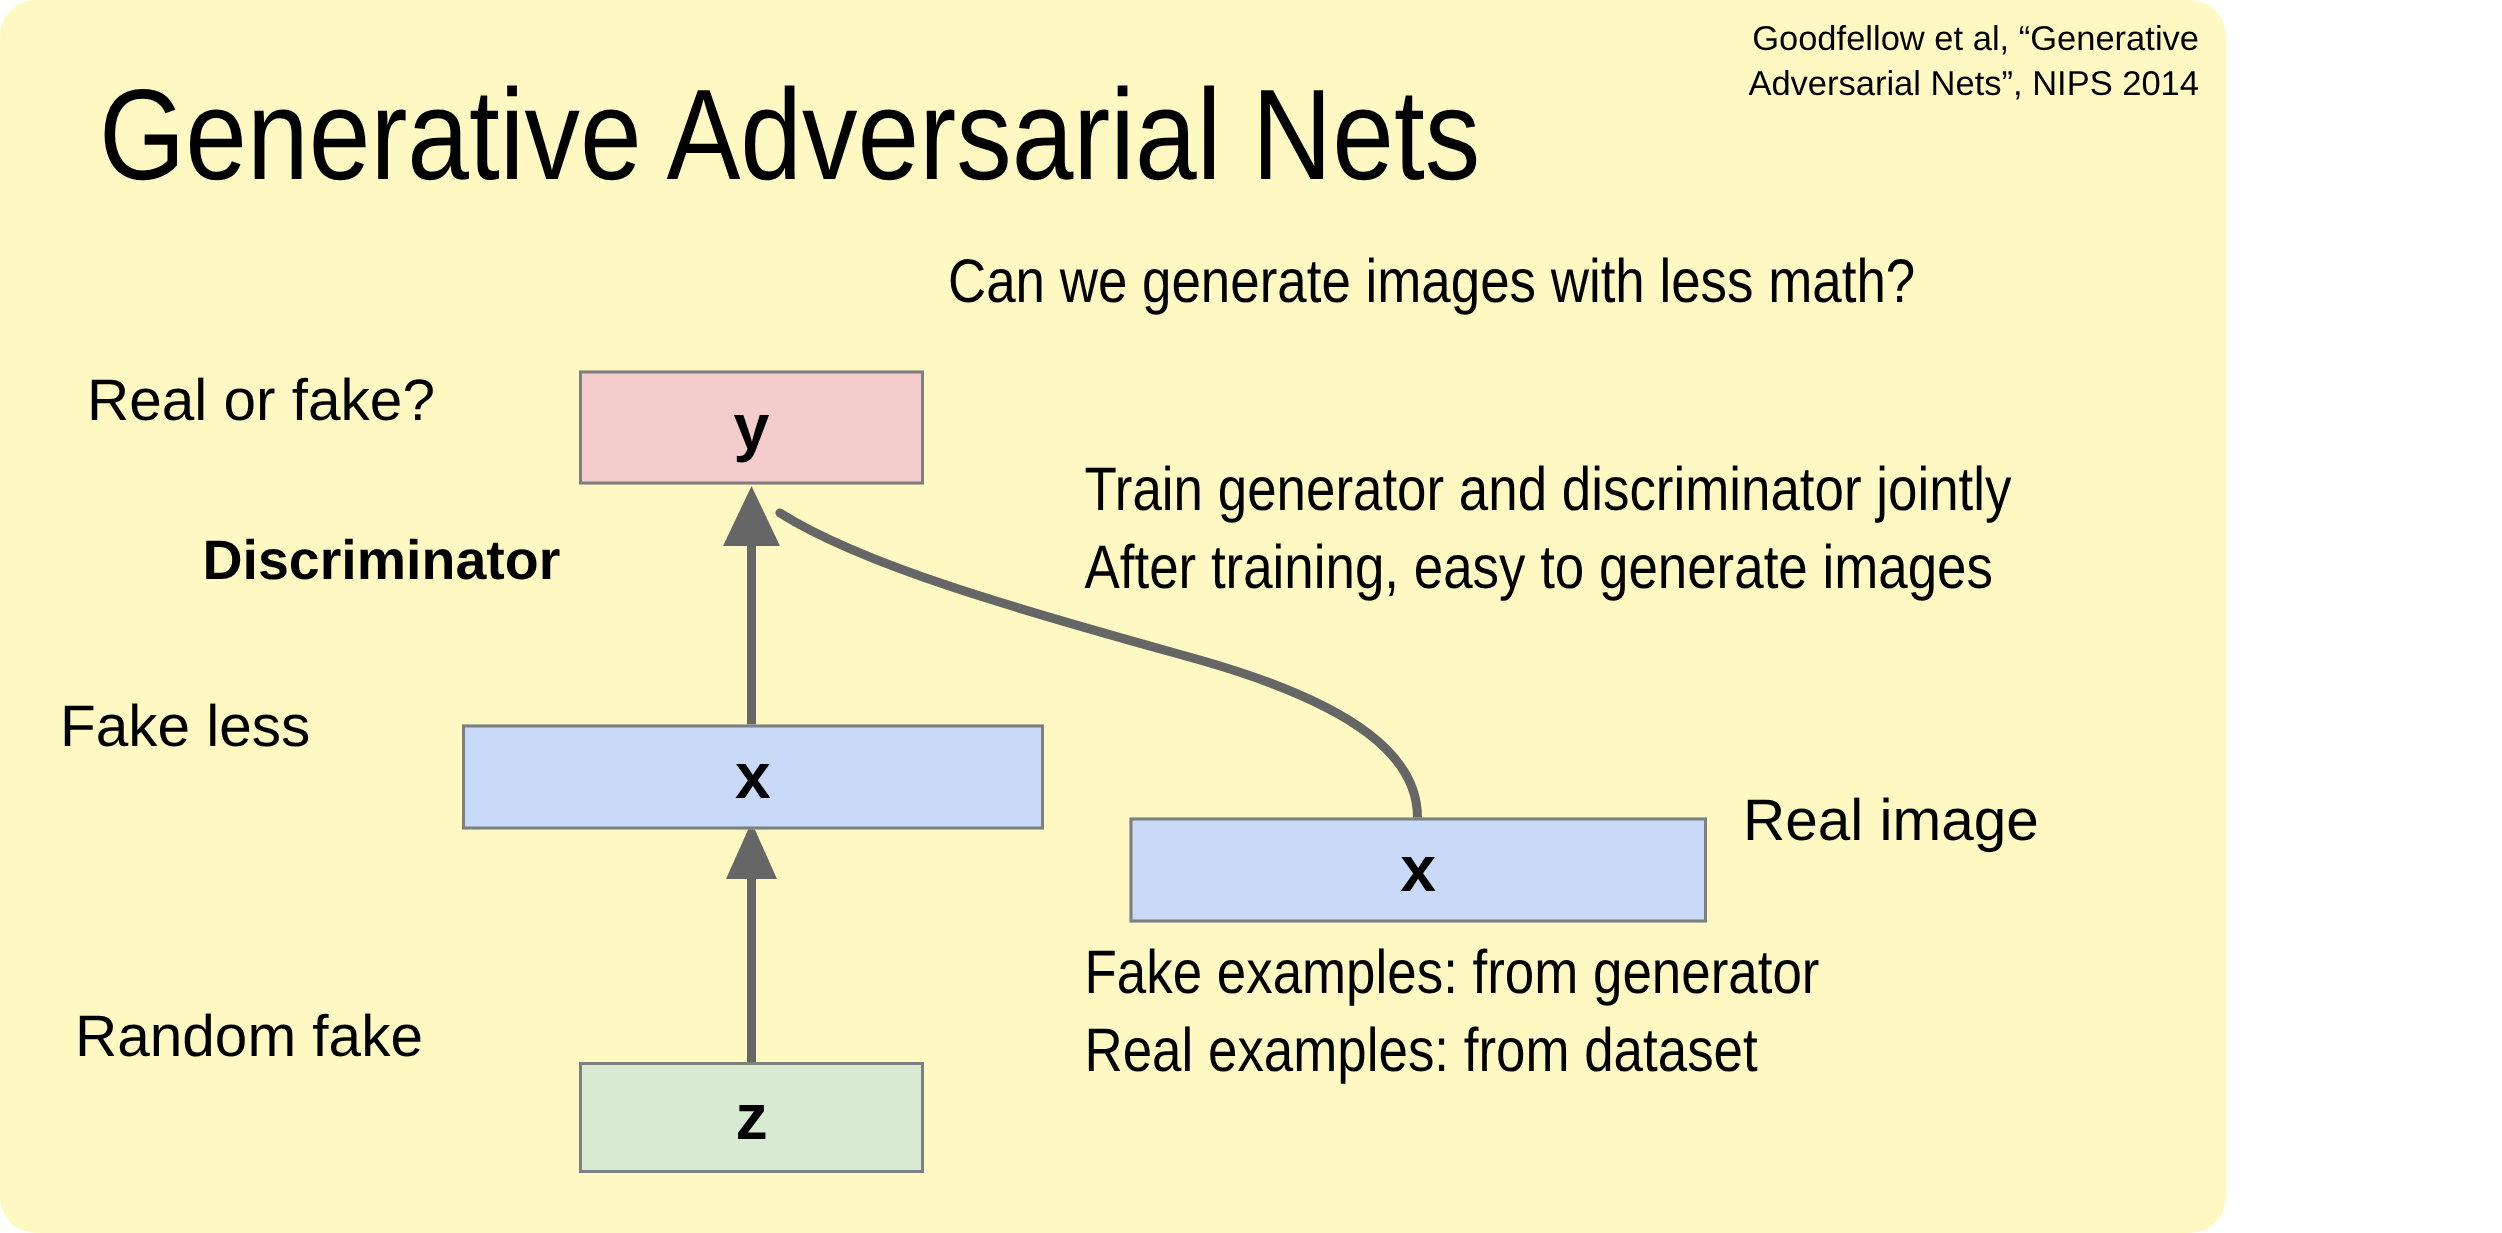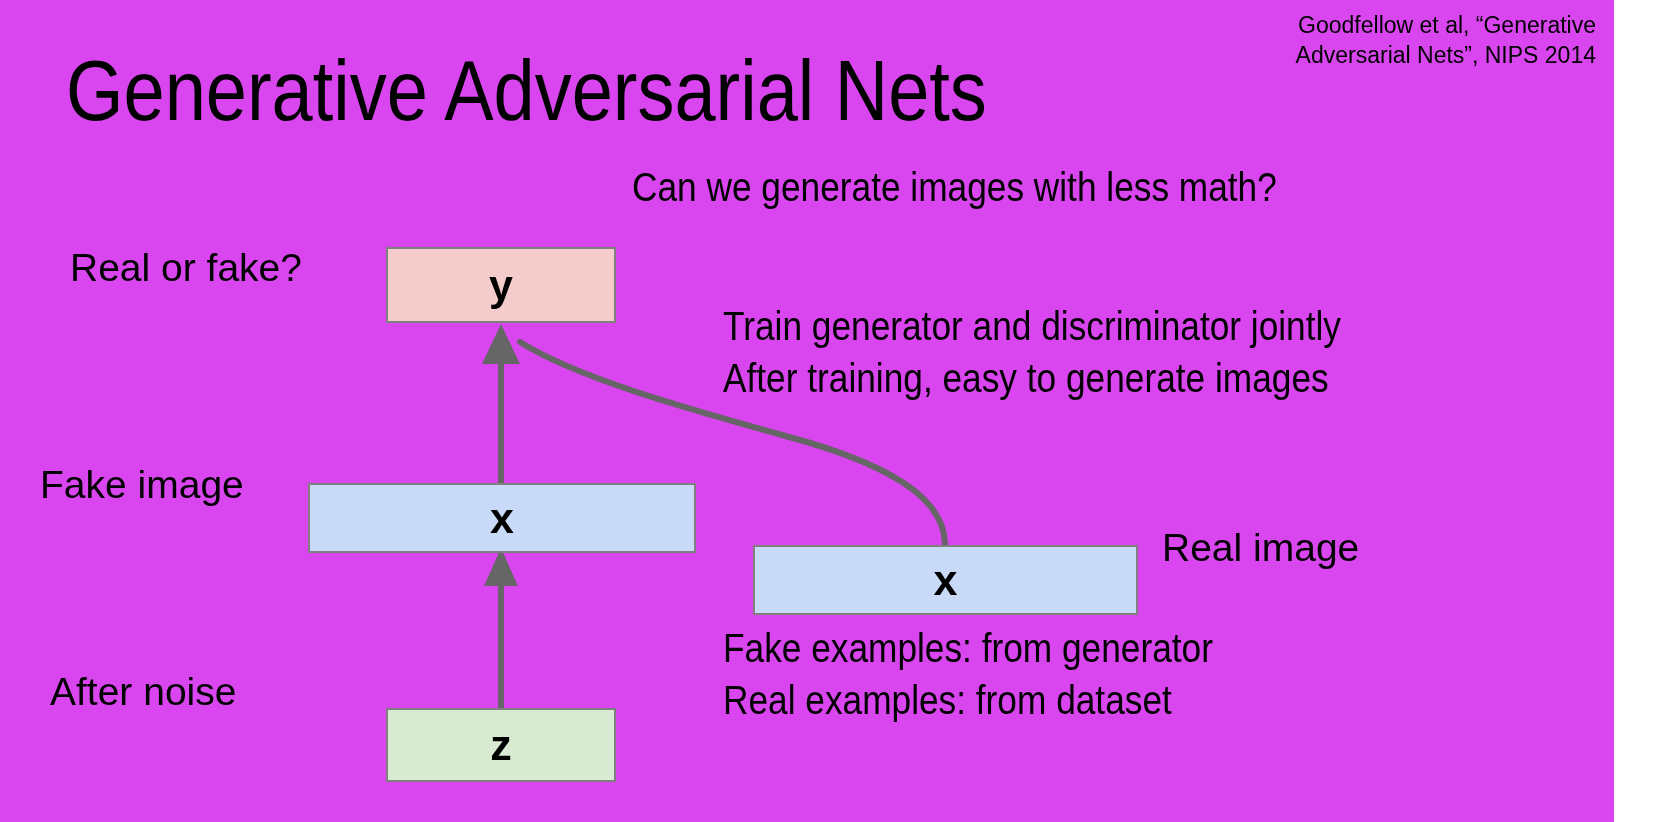--- a/index.html
+++ b/index.html
@@ -11,23 +11,24 @@
     width: 1668px;
     height: 822px;
     position: relative;
     overflow: hidden;
     font-family: "Liberation Sans", sans-serif;
     color: #000000;
   }
   .slide {
     position: absolute;
     left: 0; top: 0;
-    width: 1614px;
+    width: 1484px;
     height: 822px;
-    background: #d946ef;
+    background: #fef9c3;
+    border-radius: 24px;
   }
 
   
   .citation {
     position: absolute;
     right: 18px;
     top: 10px;
     width: 390px;
     text-align: right;
     font-family: "Liberation Sans", sans-serif;
@@ -99,21 +100,21 @@
   .bold-label {
     position: absolute;
     font-family: "Liberation Sans", sans-serif;
     font-weight: bold;
     font-size: 37px;
     line-height: 1.0;
     color: #000000;
     white-space: nowrap;
   }
 
-  .lbl-real-or-fake { left: 58px;  top: 248px; margin-left: 12px; }
+  .lbl-real-or-fake { left: 58px;  top: 248px; }
   .lbl-fake-image   { left: 40px;  top: 465px; }
   .lbl-random-noise { left: 50px;  top: 672px; }
   .lbl-real-image   { left: 1162px; top: 528px; text-align: right; }
 
   .lbl-discriminator { left: 135px; top: 355px; }
   .lbl-generator     { left: 222px; top: 568px; }
 
   
   .node {
     position: absolute;
@@ -181,21 +182,22 @@
   <div class="node node-z">
     <span>z</span>
   </div>
 
   <div class="node node-x-real">
     <span>x</span>
   </div>
 
   <div class="plain-label lbl-real-or-fake">Real or fake?</div>
 
-  <div class="plain-label lbl-fake-image">Fake image</div>
-
-  <div class="plain-label lbl-random-noise">After noise</div>
+  <div class="plain-label lbl-fake-image">Fake less</div>
+
+  <div class="plain-label lbl-random-noise">Random fake</div>
 
   <div class="plain-label lbl-real-image">Real image</div>
 
+  <div class="bold-label lbl-discriminator">Discriminator</div>
 
 
 </div>
 
 </body></html>

